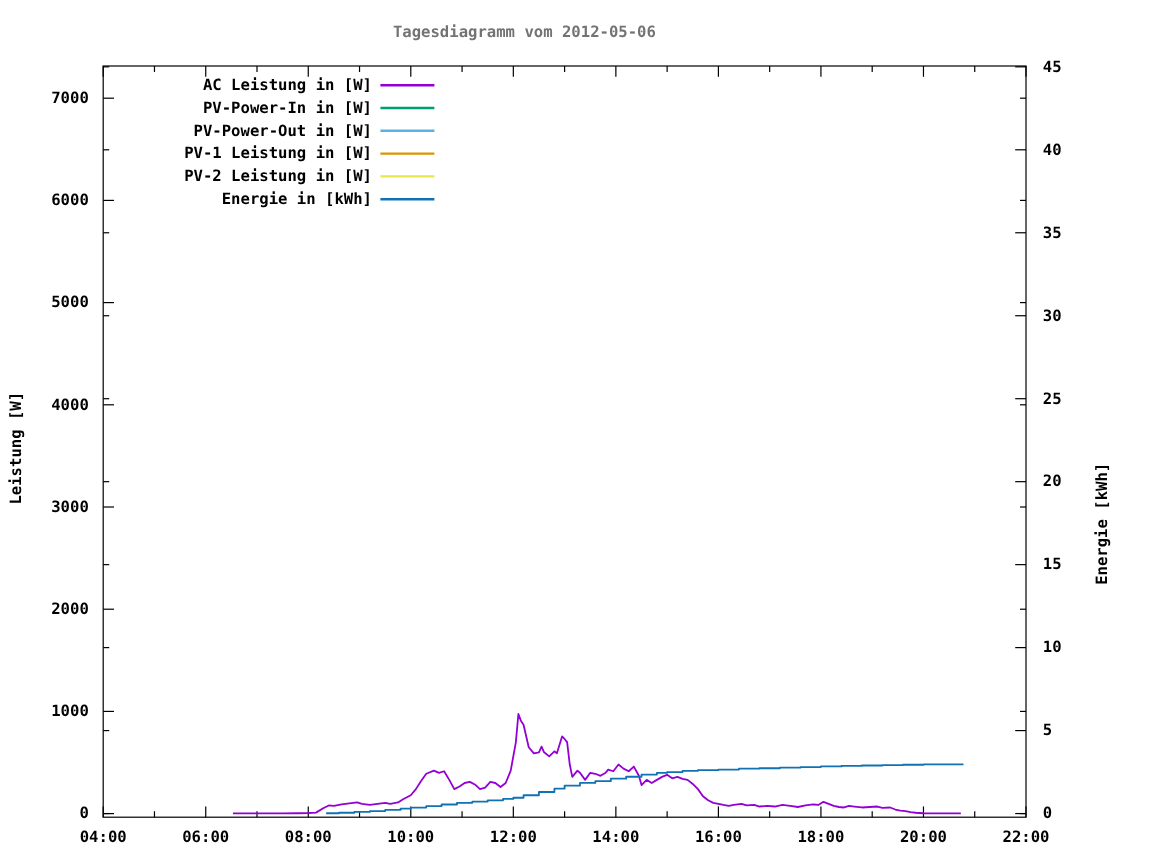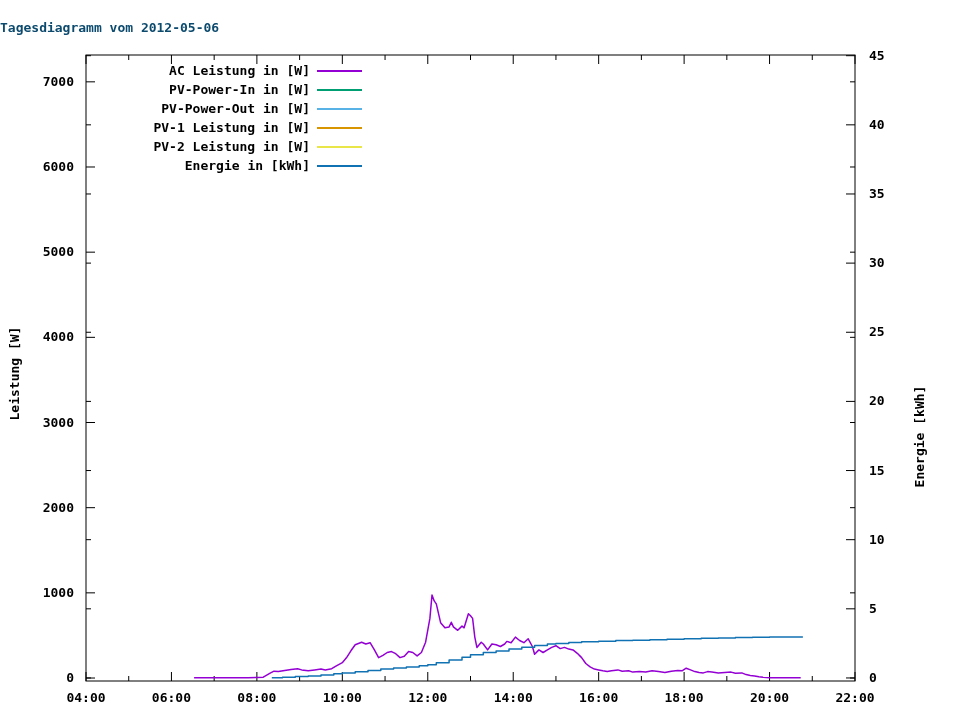--- a/index.html
+++ b/index.html
@@ -1,19 +1,19 @@
 <!DOCTYPE html>
 <html><head>
 <meta charset="utf-8">
 <style>
   html,body{margin:0;padding:0;background:#ffffff;}
   #canvas{position:relative;width:960px;height:720px;background:#ffffff;overflow:hidden;
           font-family:"DejaVu Sans Mono", monospace;}
-  #plot-title{position:absolute;top:20px;left:0;width:874px;
-              font:bold 13px "DejaVu Sans Mono", monospace;color:#0c4a6e;}
+  #plot-title{position:absolute;top:20px;left:0;width:874px;text-align:center;
+              font:bold 13px "DejaVu Sans Mono", monospace;color:#737373;}
   .ylab{position:absolute;width:200px;text-align:center;
         font:bold 13px "DejaVu Sans Mono", monospace;color:#000;
         transform:rotate(-90deg);}
   #ylab-left{left:-86px;top:366px;}
   #ylab-right{left:819px;top:429px;}
   svg text{font:bold 13px "DejaVu Sans Mono", monospace;fill:#000;}
 </style>
 </head>
 <body>
 

